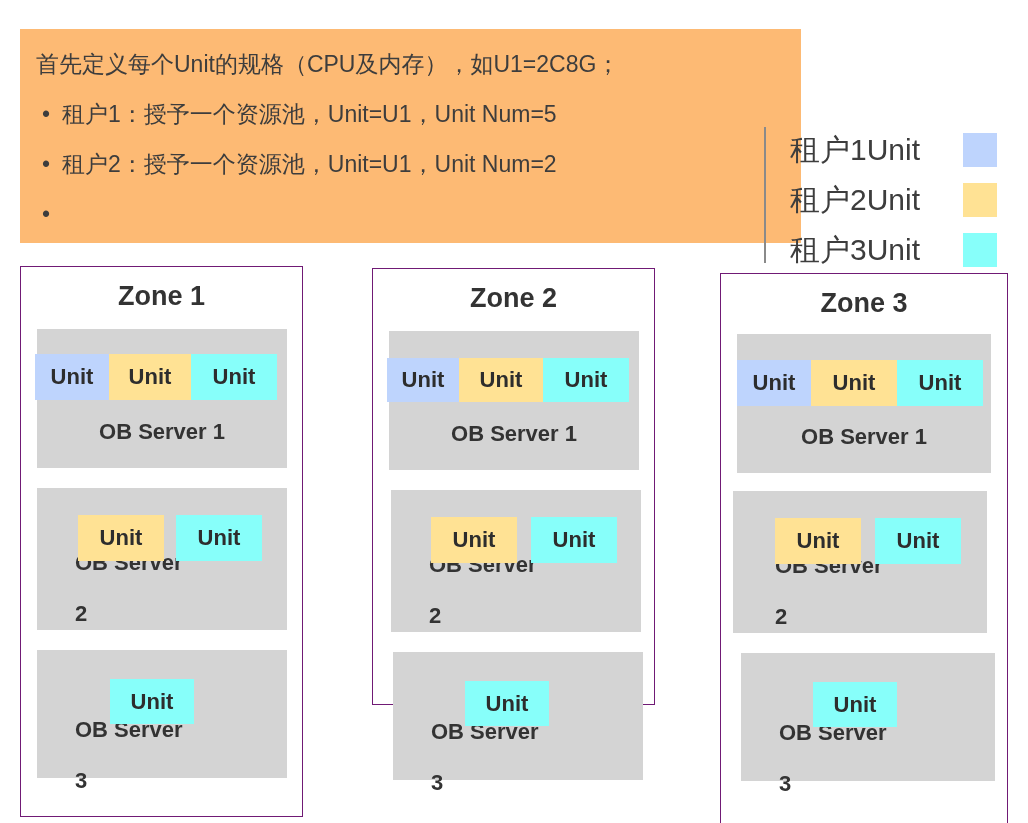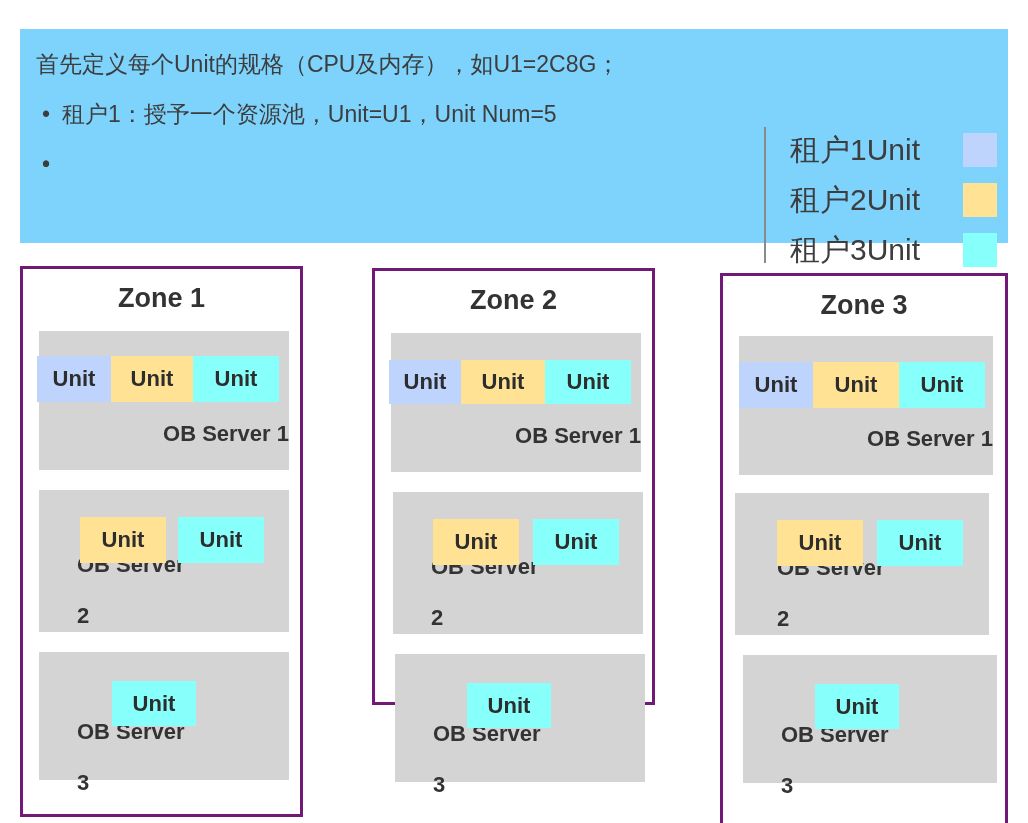--- a/index.html
+++ b/index.html
@@ -14,23 +14,23 @@
     font-family: "Liberation Sans", "DejaVu Sans", sans-serif;
     color: #3f3f3f;
     overflow: hidden;
   }
 
   
   #header-panel {
     position: absolute;
     left: 20px;
     top: 29px;
-    width: 988px;
+    width: 781px;
     height: 214px;
-    background: #7dd3fc;
+    background: #fdba74;
     box-sizing: border-box;
     padding-left: 12px;
   }
   #header-text-col {
     position: absolute;
     left: 16px;
     top: 10px;
     width: 700px;
   }
   .hdr-line {
@@ -89,21 +89,21 @@
     position: absolute;
     right: 8px;
     top: 8px;
     width: 34px;
     height: 34px;
   }
 
   
   .zone {
     position: absolute;
-    border: 3px solid #701a75;
+    border: 1px solid #701a75;
     background: #ffffff;
     box-sizing: border-box;
   }
   .zone-title {
     position: absolute;
     left: 0;
     right: 0;
     text-align: center;
     font-size: 27px;
     font-weight: bold;
@@ -117,21 +117,21 @@
   .server-label {
     position: absolute;
     font-size: 22px;
     font-weight: bold;
     color: #333333;
     white-space: nowrap;
   }
   .server-label.centered {
     left: 0;
     right: 0;
-    text-align: right;
+    text-align: center;
   }
   .unit {
     position: absolute;
     font-size: 22px;
     font-weight: bold;
     color: #2d2d2d;
     text-align: center;
     line-height: 1;
     display: flex;
     align-items: center;
@@ -146,20 +146,21 @@
   <div id="header-text-col">
     <div class="hdr-line">首先定义每个Unit的规格（CPU及内存），如U1=2C8G；</div>
 
     <div class="hdr-bullet-line">
       <span class="bullet">•</span>
       <span>租户1：授予一个资源池，Unit=U1，Unit Num=5</span>
     </div>
 
     <div class="hdr-bullet-line">
       <span class="bullet">•</span>
+      <span>租户2：授予一个资源池，Unit=U1，Unit Num=2</span>
     </div>
 
     <div class="hdr-bullet-line">
       <span class="bullet">•</span>
     </div>
   </div>
 
   <div id="legend-divider"></div>
 
   <div id="legend-col">

